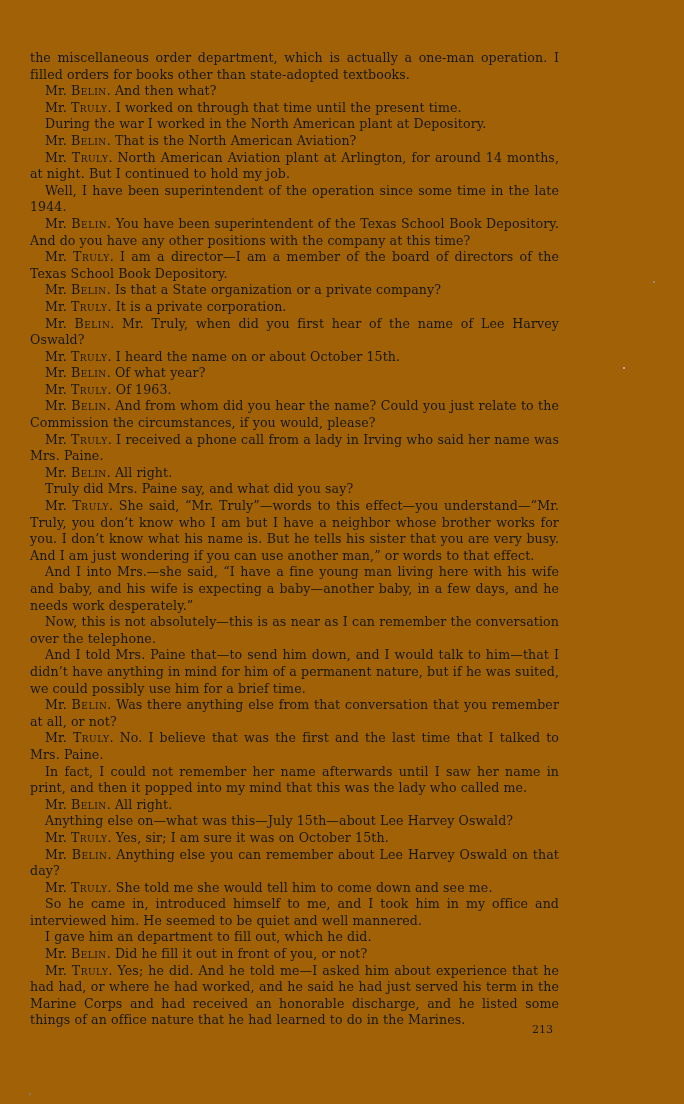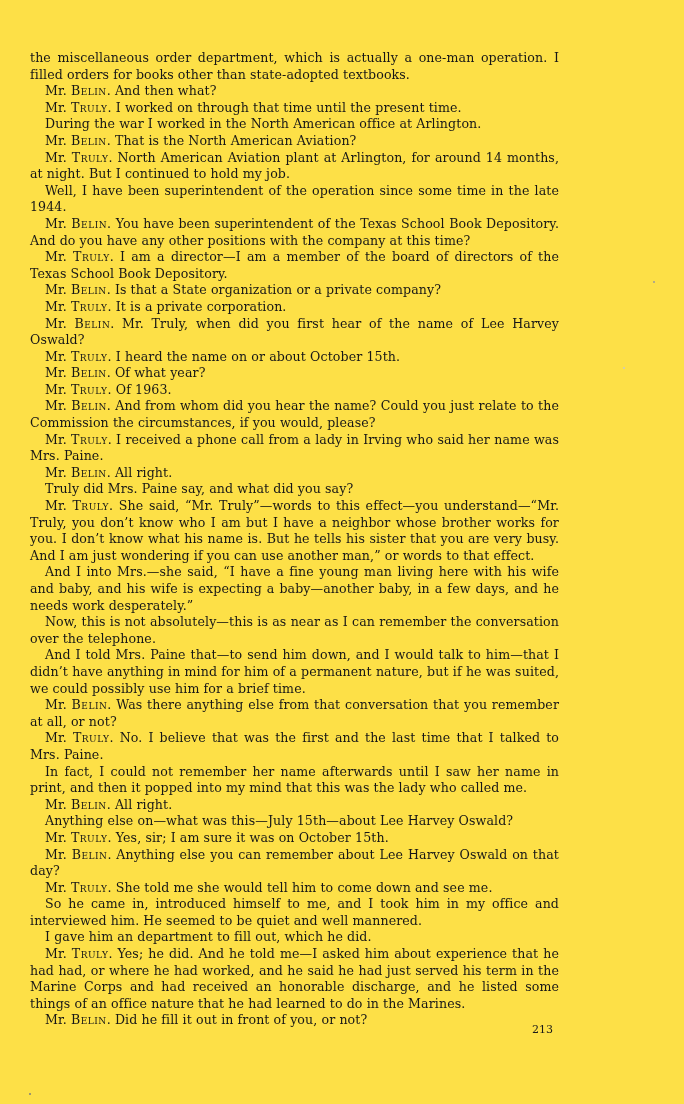--- a/index.html
+++ b/index.html
@@ -4,21 +4,21 @@
 <style>
   html, body {
     margin: 0;
     padding: 0;
     background: #ffffff;
   }
   .page {
     position: relative;
     width: 684px;
     height: 1104px;
-    background: #fde047;
+    background: #a16207;
     overflow: hidden;
     font-family: "DejaVu Serif", serif;
     color: #171717;
   }
   .text-block {
     position: absolute;
     left: 30px;
     top: 50px;
     width: 529px;
     font-size: 12.6px;
@@ -59,21 +59,21 @@
   .speck.s3 { left: 29px;  top: 1093px; background: #7e7e7c; }
 </style>
 </head>
 <body>
 
 <div class="page">
   <div class="text-block" id="paragraphs">
       <p class="para flush">the miscellaneous order department, which is actually a one-man operation. I filled orders for books other than state-adopted textbooks.</p>
       <p class="para">Mr. <span class="sc">Belin</span>. And then what?</p>
       <p class="para">Mr. <span class="sc">Truly</span>. I worked on through that time until the present time.</p>
-      <p class="para">During the war I worked in the North American office at Arlington.</p>
+      <p class="para">During the war I worked in the North American plant at Depository.</p>
       <p class="para">Mr. <span class="sc">Belin</span>. That is the North American Aviation?</p>
       <p class="para">Mr. <span class="sc">Truly</span>. North American Aviation plant at Arlington, for around 14 months, at night. But I continued to hold my job.</p>
       <p class="para">Well, I have been superintendent of the operation since some time in the late 1944.</p>
       <p class="para">Mr. <span class="sc">Belin</span>. You have been superintendent of the Texas School Book Depository. And do you have any other positions with the company at this time?</p>
       <p class="para">Mr. <span class="sc">Truly</span>. I am a director—I am a member of the board of directors of the Texas School Book Depository.</p>
       <p class="para">Mr. <span class="sc">Belin</span>. Is that a State organization or a private company?</p>
       <p class="para">Mr. <span class="sc">Truly</span>. It is a private corporation.</p>
       <p class="para">Mr. <span class="sc">Belin</span>. Mr. Truly, when did you first hear of the name of Lee Harvey Oswald?</p>
       <p class="para">Mr. <span class="sc">Truly</span>. I heard the name on or about October 15th.</p>
       <p class="para">Mr. <span class="sc">Belin</span>. Of what year?</p>
@@ -89,20 +89,20 @@
       <p class="para">Mr. <span class="sc">Belin</span>. Was there anything else from that conversation that you remember at all, or not?</p>
       <p class="para">Mr. <span class="sc">Truly</span>. No. I believe that was the first and the last time that I talked to Mrs. Paine.</p>
       <p class="para">In fact, I could not remember her name afterwards until I saw her name in print, and then it popped into my mind that this was the lady who called me.</p>
       <p class="para">Mr. <span class="sc">Belin</span>. All right.</p>
       <p class="para">Anything else on—what was this—July 15th—about Lee Harvey Oswald?</p>
       <p class="para">Mr. <span class="sc">Truly</span>. Yes, sir; I am sure it was on October 15th.</p>
       <p class="para">Mr. <span class="sc">Belin</span>. Anything else you can remember about Lee Harvey Oswald on that day?</p>
       <p class="para">Mr. <span class="sc">Truly</span>. She told me she would tell him to come down and see me.</p>
       <p class="para">So he came in, introduced himself to me, and I took him in my office and interviewed him. He seemed to be quiet and well mannered.</p>
       <p class="para">I gave him an department to fill out, which he did.</p>
+      <p class="para">Mr. <span class="sc">Belin</span>. Did he fill it out in front of you, or not?</p>
       <p class="para">Mr. <span class="sc">Truly</span>. Yes; he did. And he told me—I asked him about experience that he had had, or where he had worked, and he said he had just served his term in the Marine Corps and had received an honorable discharge, and he listed some things of an office nature that he had learned to do in the Marines.</p>
-      <p class="para">Mr. <span class="sc">Belin</span>. Did he fill it out in front of you, or not?</p>
     </div>
   <div class="page-number">213</div>
   <div class="speck s1"></div>
   <div class="speck s2"></div>
   <div class="speck s3"></div>
 </div>
 
 </body></html>

